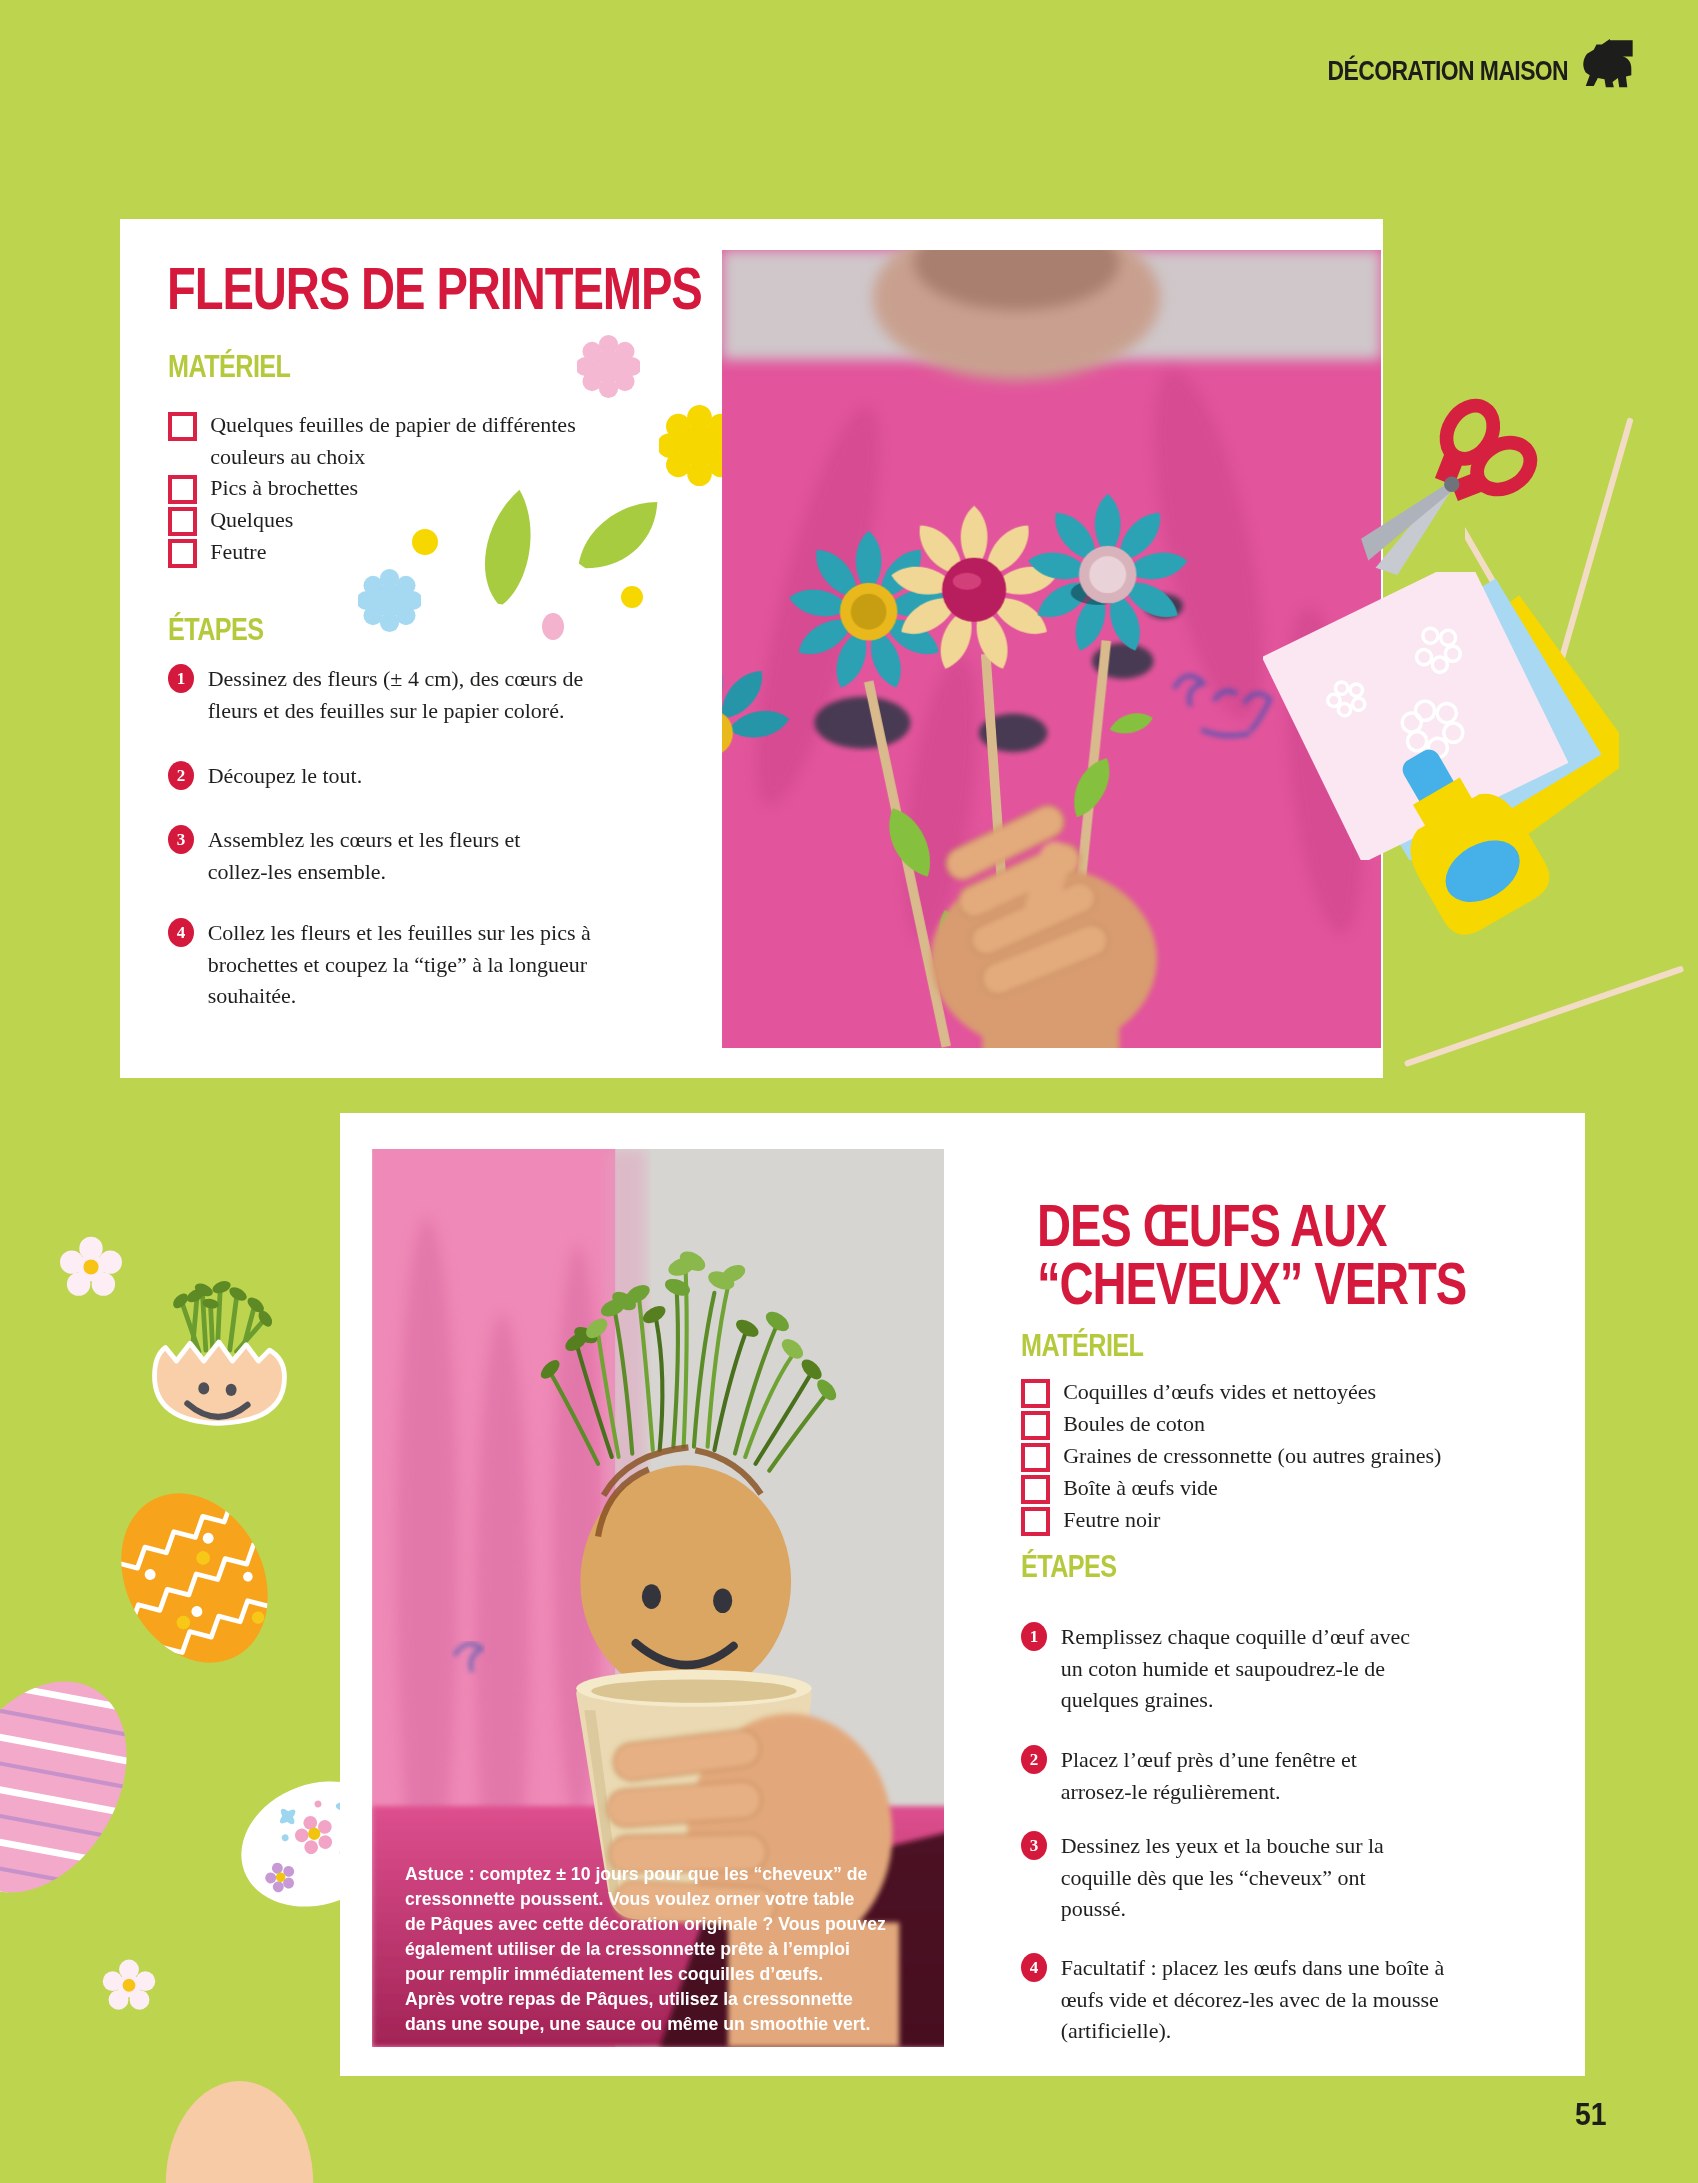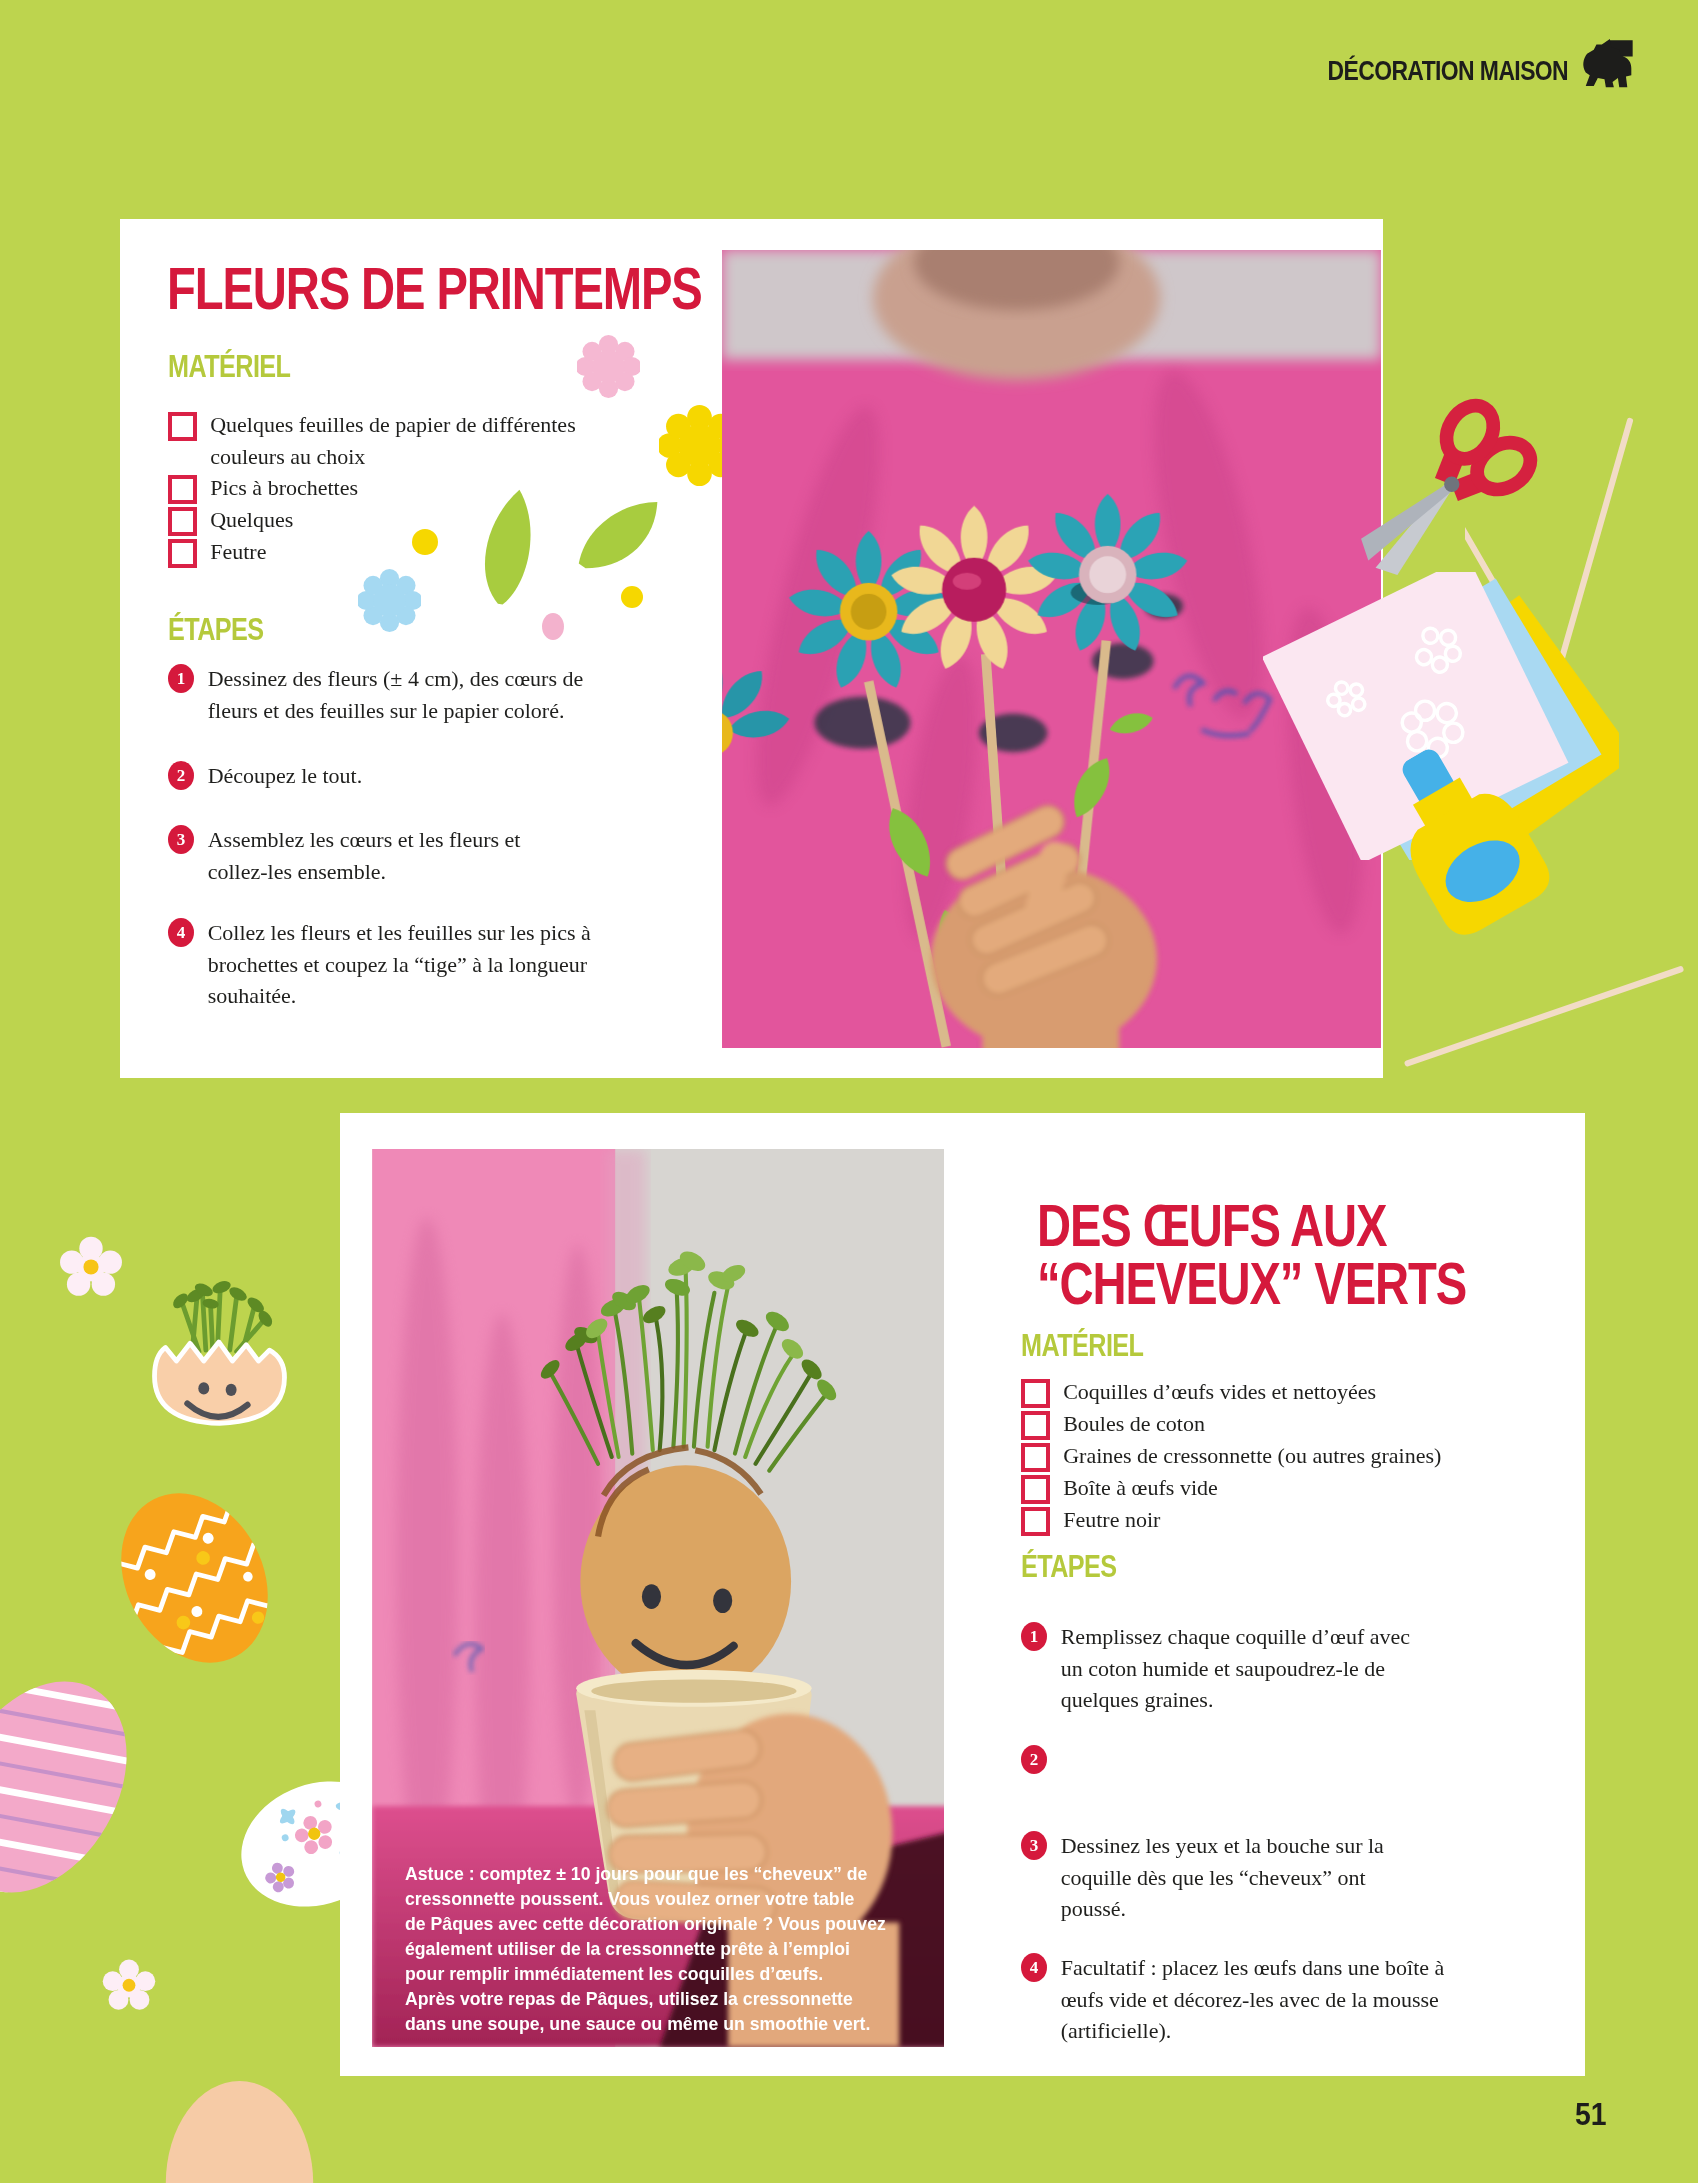--- a/index.html
+++ b/index.html
@@ -607,20 +607,21 @@
 
     <h2 class="abs subhead condX" style="left:681px;top:435px;margin:0;">ÉTAPES</h2>
 
     <div class="abs" style="left:681px;top:0;width:520px;height:100%;">
       <div class="step serif" style="top:508px;">
         <span class="badge">1</span>
         <span style="max-width:375px;">Remplissez chaque coquille d’œuf avec un coton humide et saupoudrez-le de quelques graines.</span>
       </div>
       <div class="step serif" style="top:631px;">
         <span class="badge">2</span>
+        <span style="max-width:356px;">Placez l’œuf près d’une fenêtre et arrosez-le régulièrement.</span>
       </div>
       <div class="step serif" style="top:717px;">
         <span class="badge">3</span>
         <span style="max-width:346px;">Dessinez les yeux et la bouche sur la coquille dès que les “cheveux” ont poussé.</span>
       </div>
       <div class="step serif" style="top:839px;">
         <span class="badge">4</span>
         <span style="max-width:430px;">Facultatif : placez les œufs dans une boîte à œufs vide et décorez-les avec de la mousse (artificielle).</span>
       </div>
     </div>

